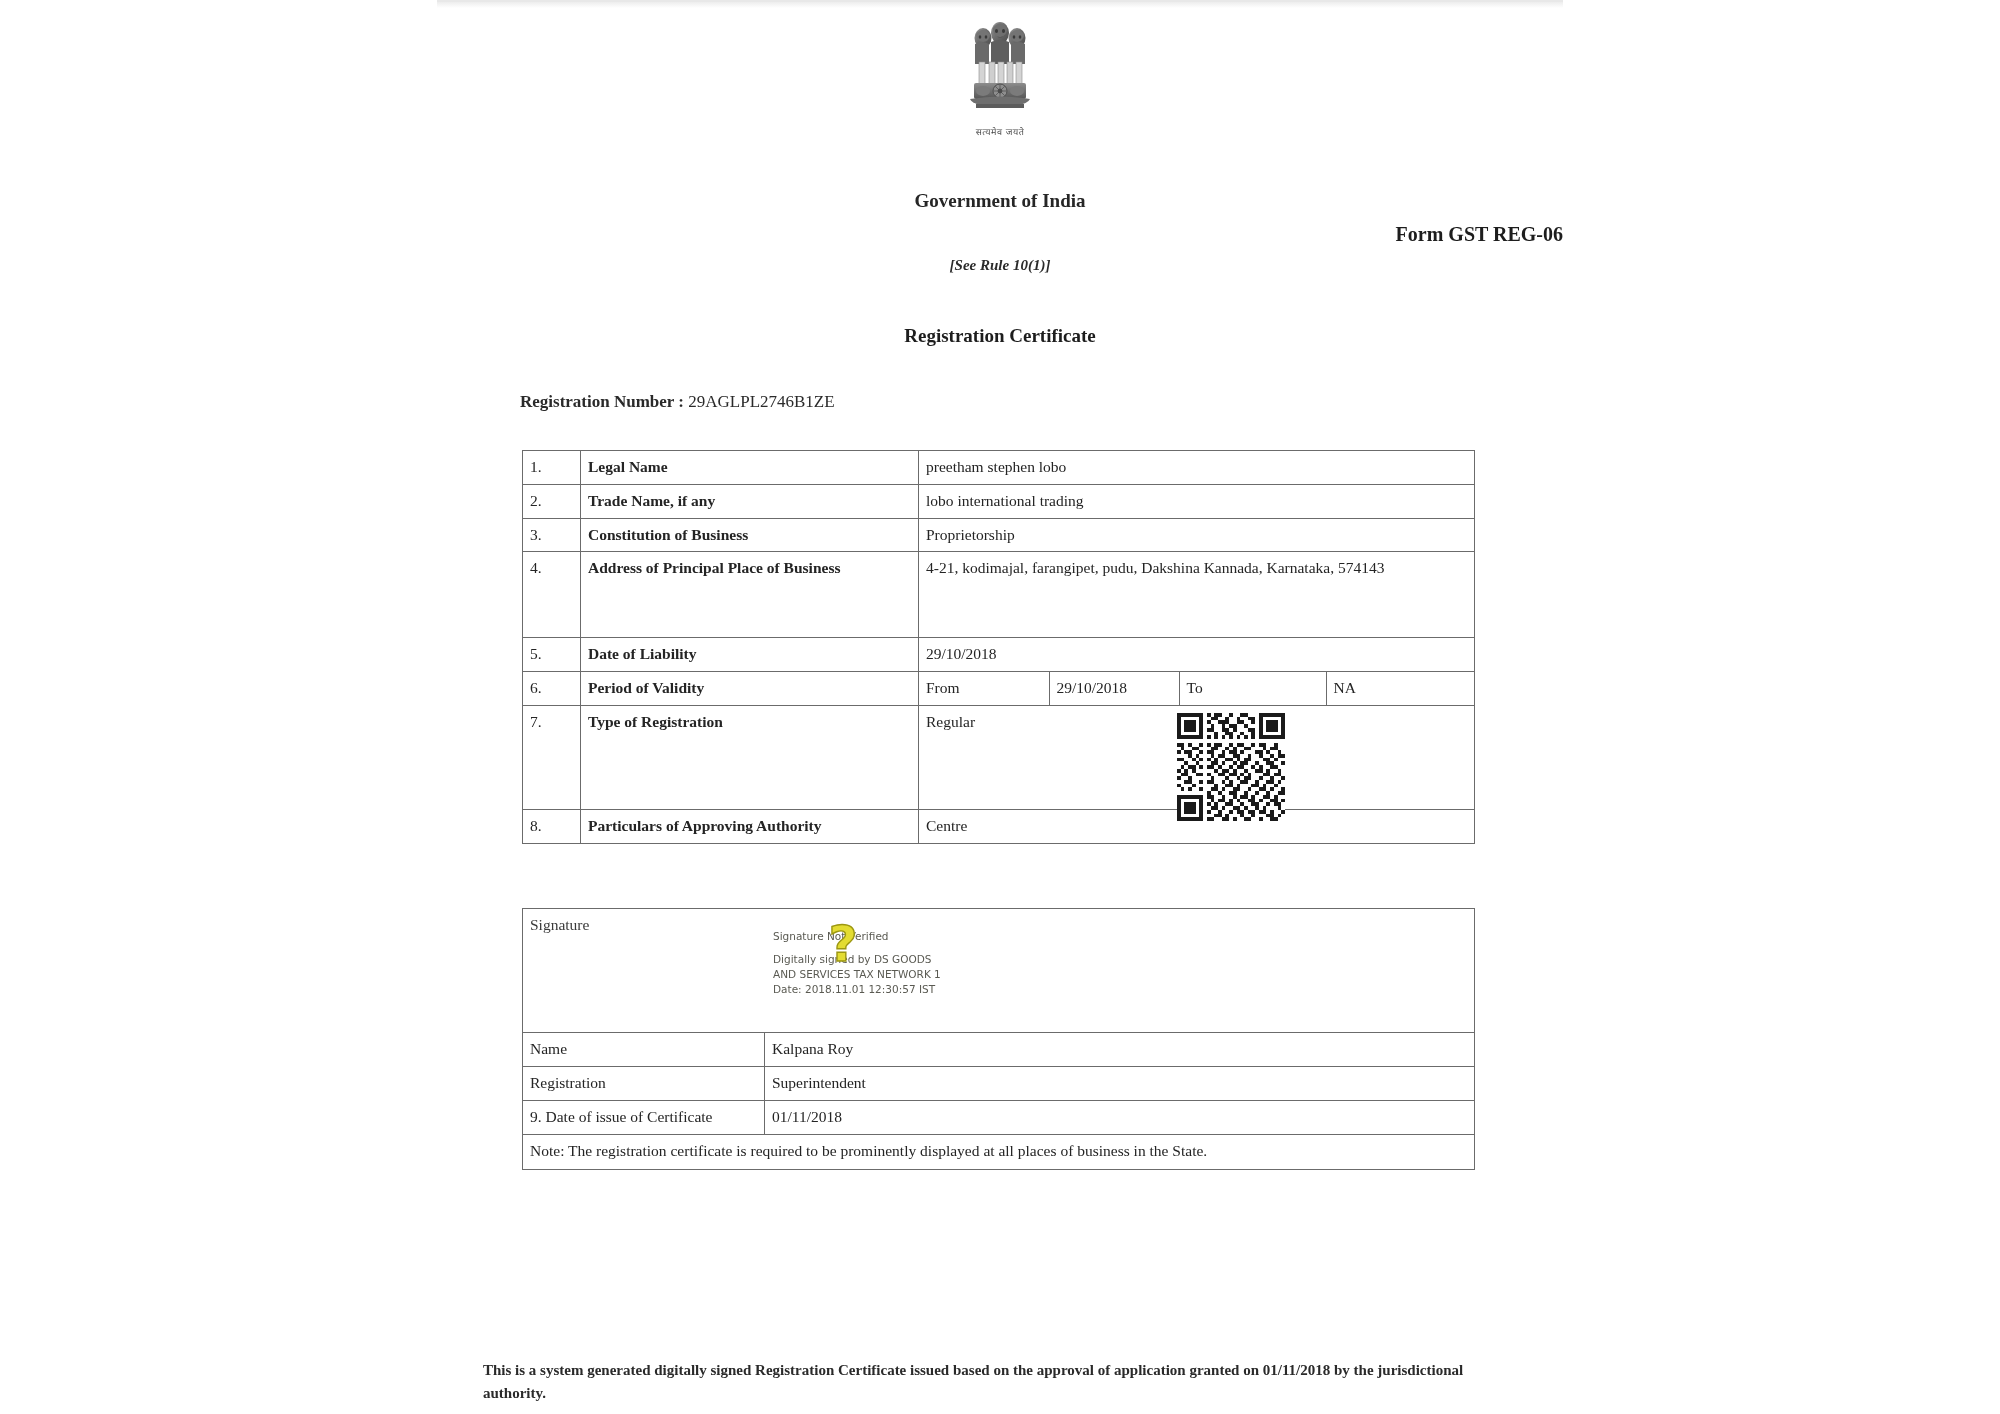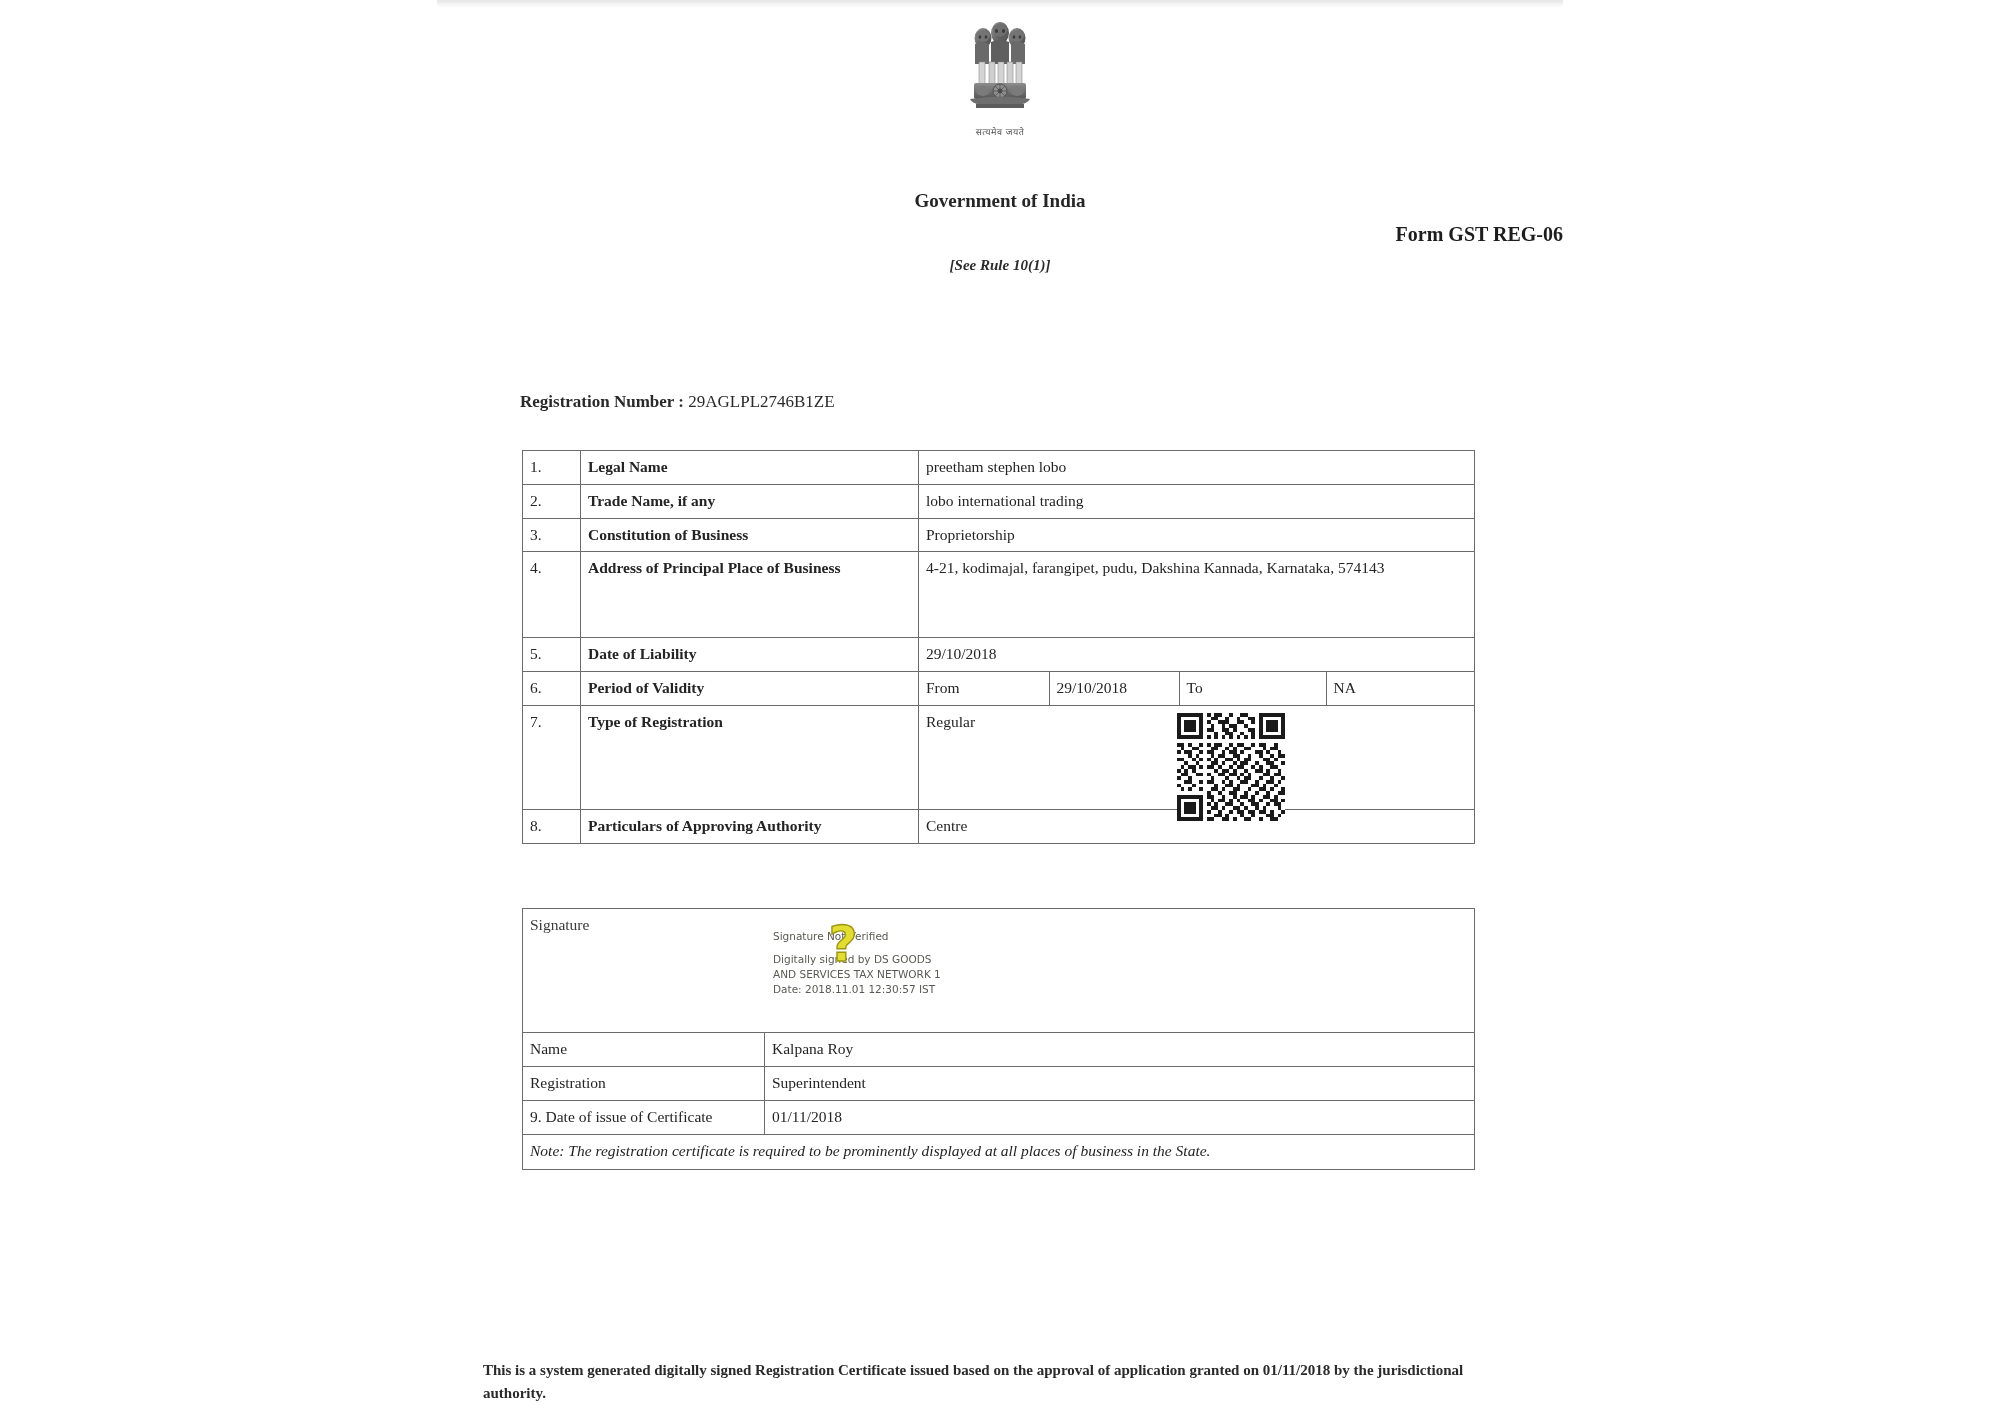--- a/index.html
+++ b/index.html
@@ -184,21 +184,21 @@
     position: absolute;
     left: 303px;
     top: 6px;
     width: 34px;
     height: 54px;
     pointer-events: none;
   }
 
   .lbl-col { width: 242px; }
   .sig-sub td { height: 31px; }
-  .note-cell { height: 31px; font-style: italic; }
+  .note-cell { height: 31px; }
 
   
   .footer-note {
     position: absolute;
     left: 46px;
     top: 1357px;
     width: 1040px;
     font-size: 15px;
     font-weight: bold;
     color: #2a2a2a;
@@ -265,20 +265,21 @@
 
         <path d="M3 83 Q33 78 63 83 Q60 90 33 91 Q6 90 3 83 Z" fill="#6e6e6e"></path>
         <rect x="9" y="88" width="48" height="4" fill="#5c5c5c"></rect>
       </svg>
       <div class="emblem-motto">सत्यमेव जयते</div>
     </div>
 
     <div class="hdr-gov">Government of India</div>
     <div class="hdr-form">Form GST REG-06</div>
     <div class="hdr-rule">[See Rule 10(1)]</div>
+    <div class="hdr-cert">Registration Certificate</div>
 
     <div class="reg-line">
       <span class="reg-label">Registration Number :</span>
       <span class="reg-value">29AGLPL2746B1ZE</span>
     </div>
 
     <table class="main-table">
       <colgroup>
         <col class="col-sr">
           <col class="col-label">

